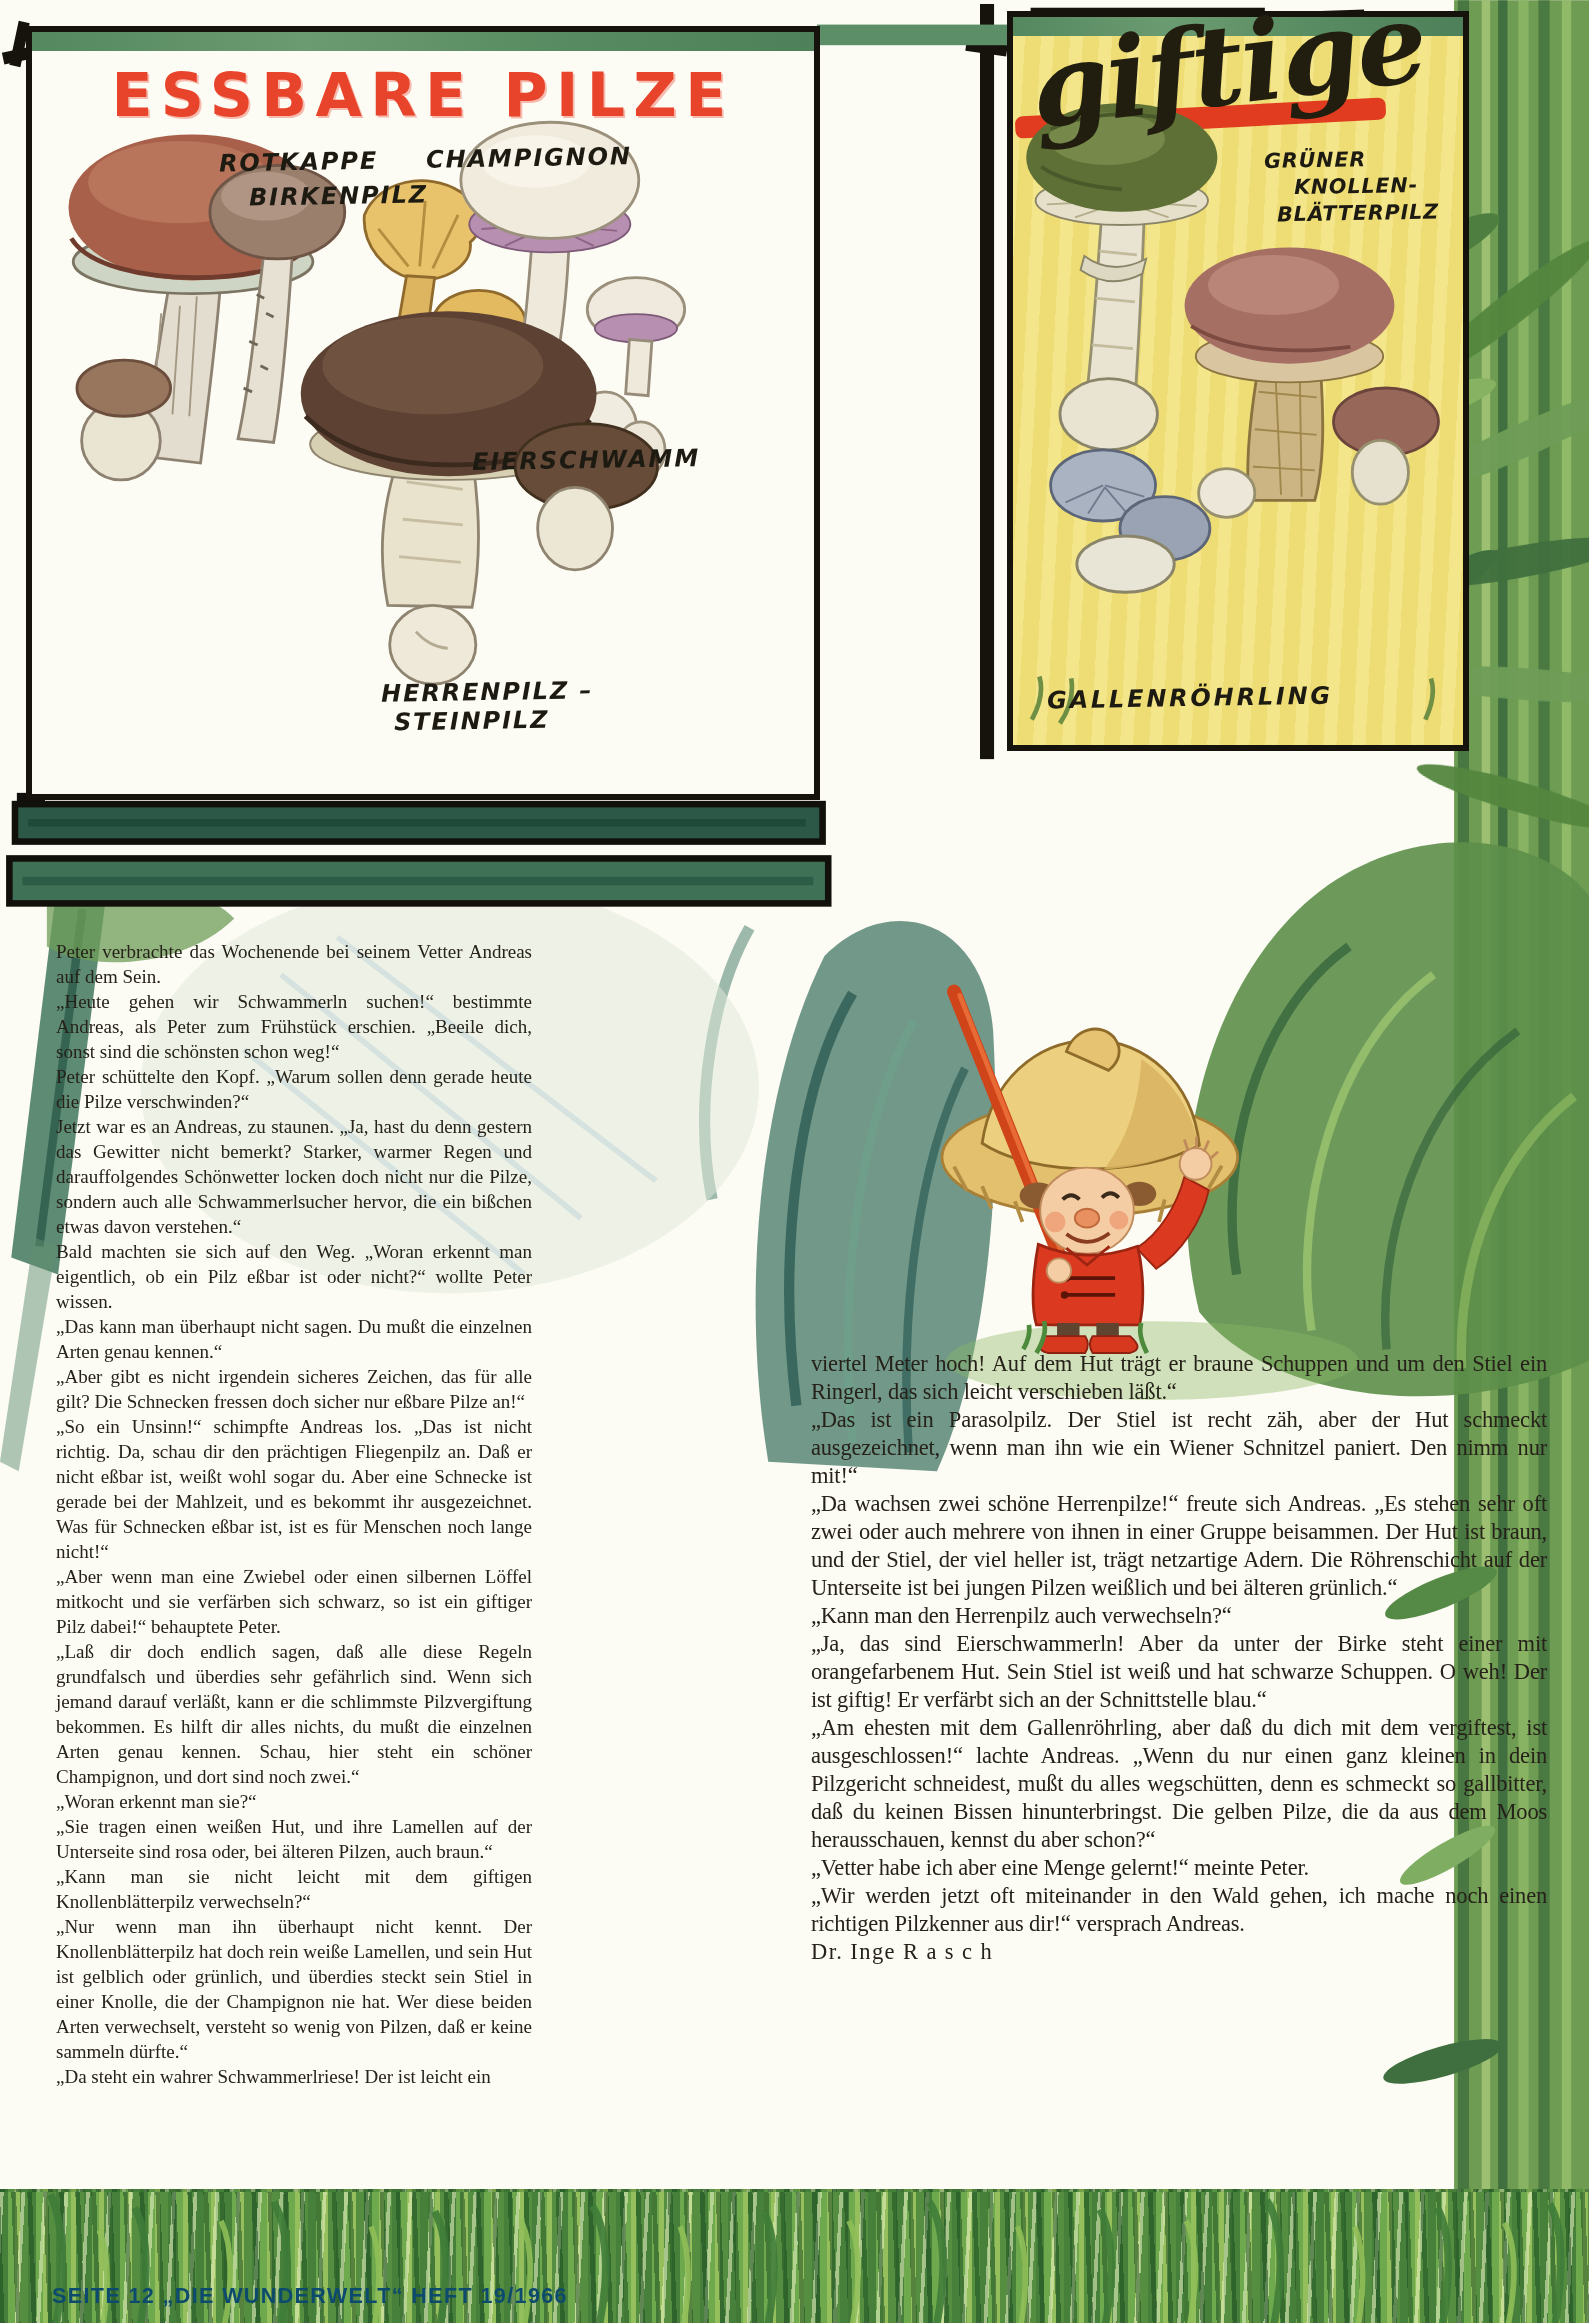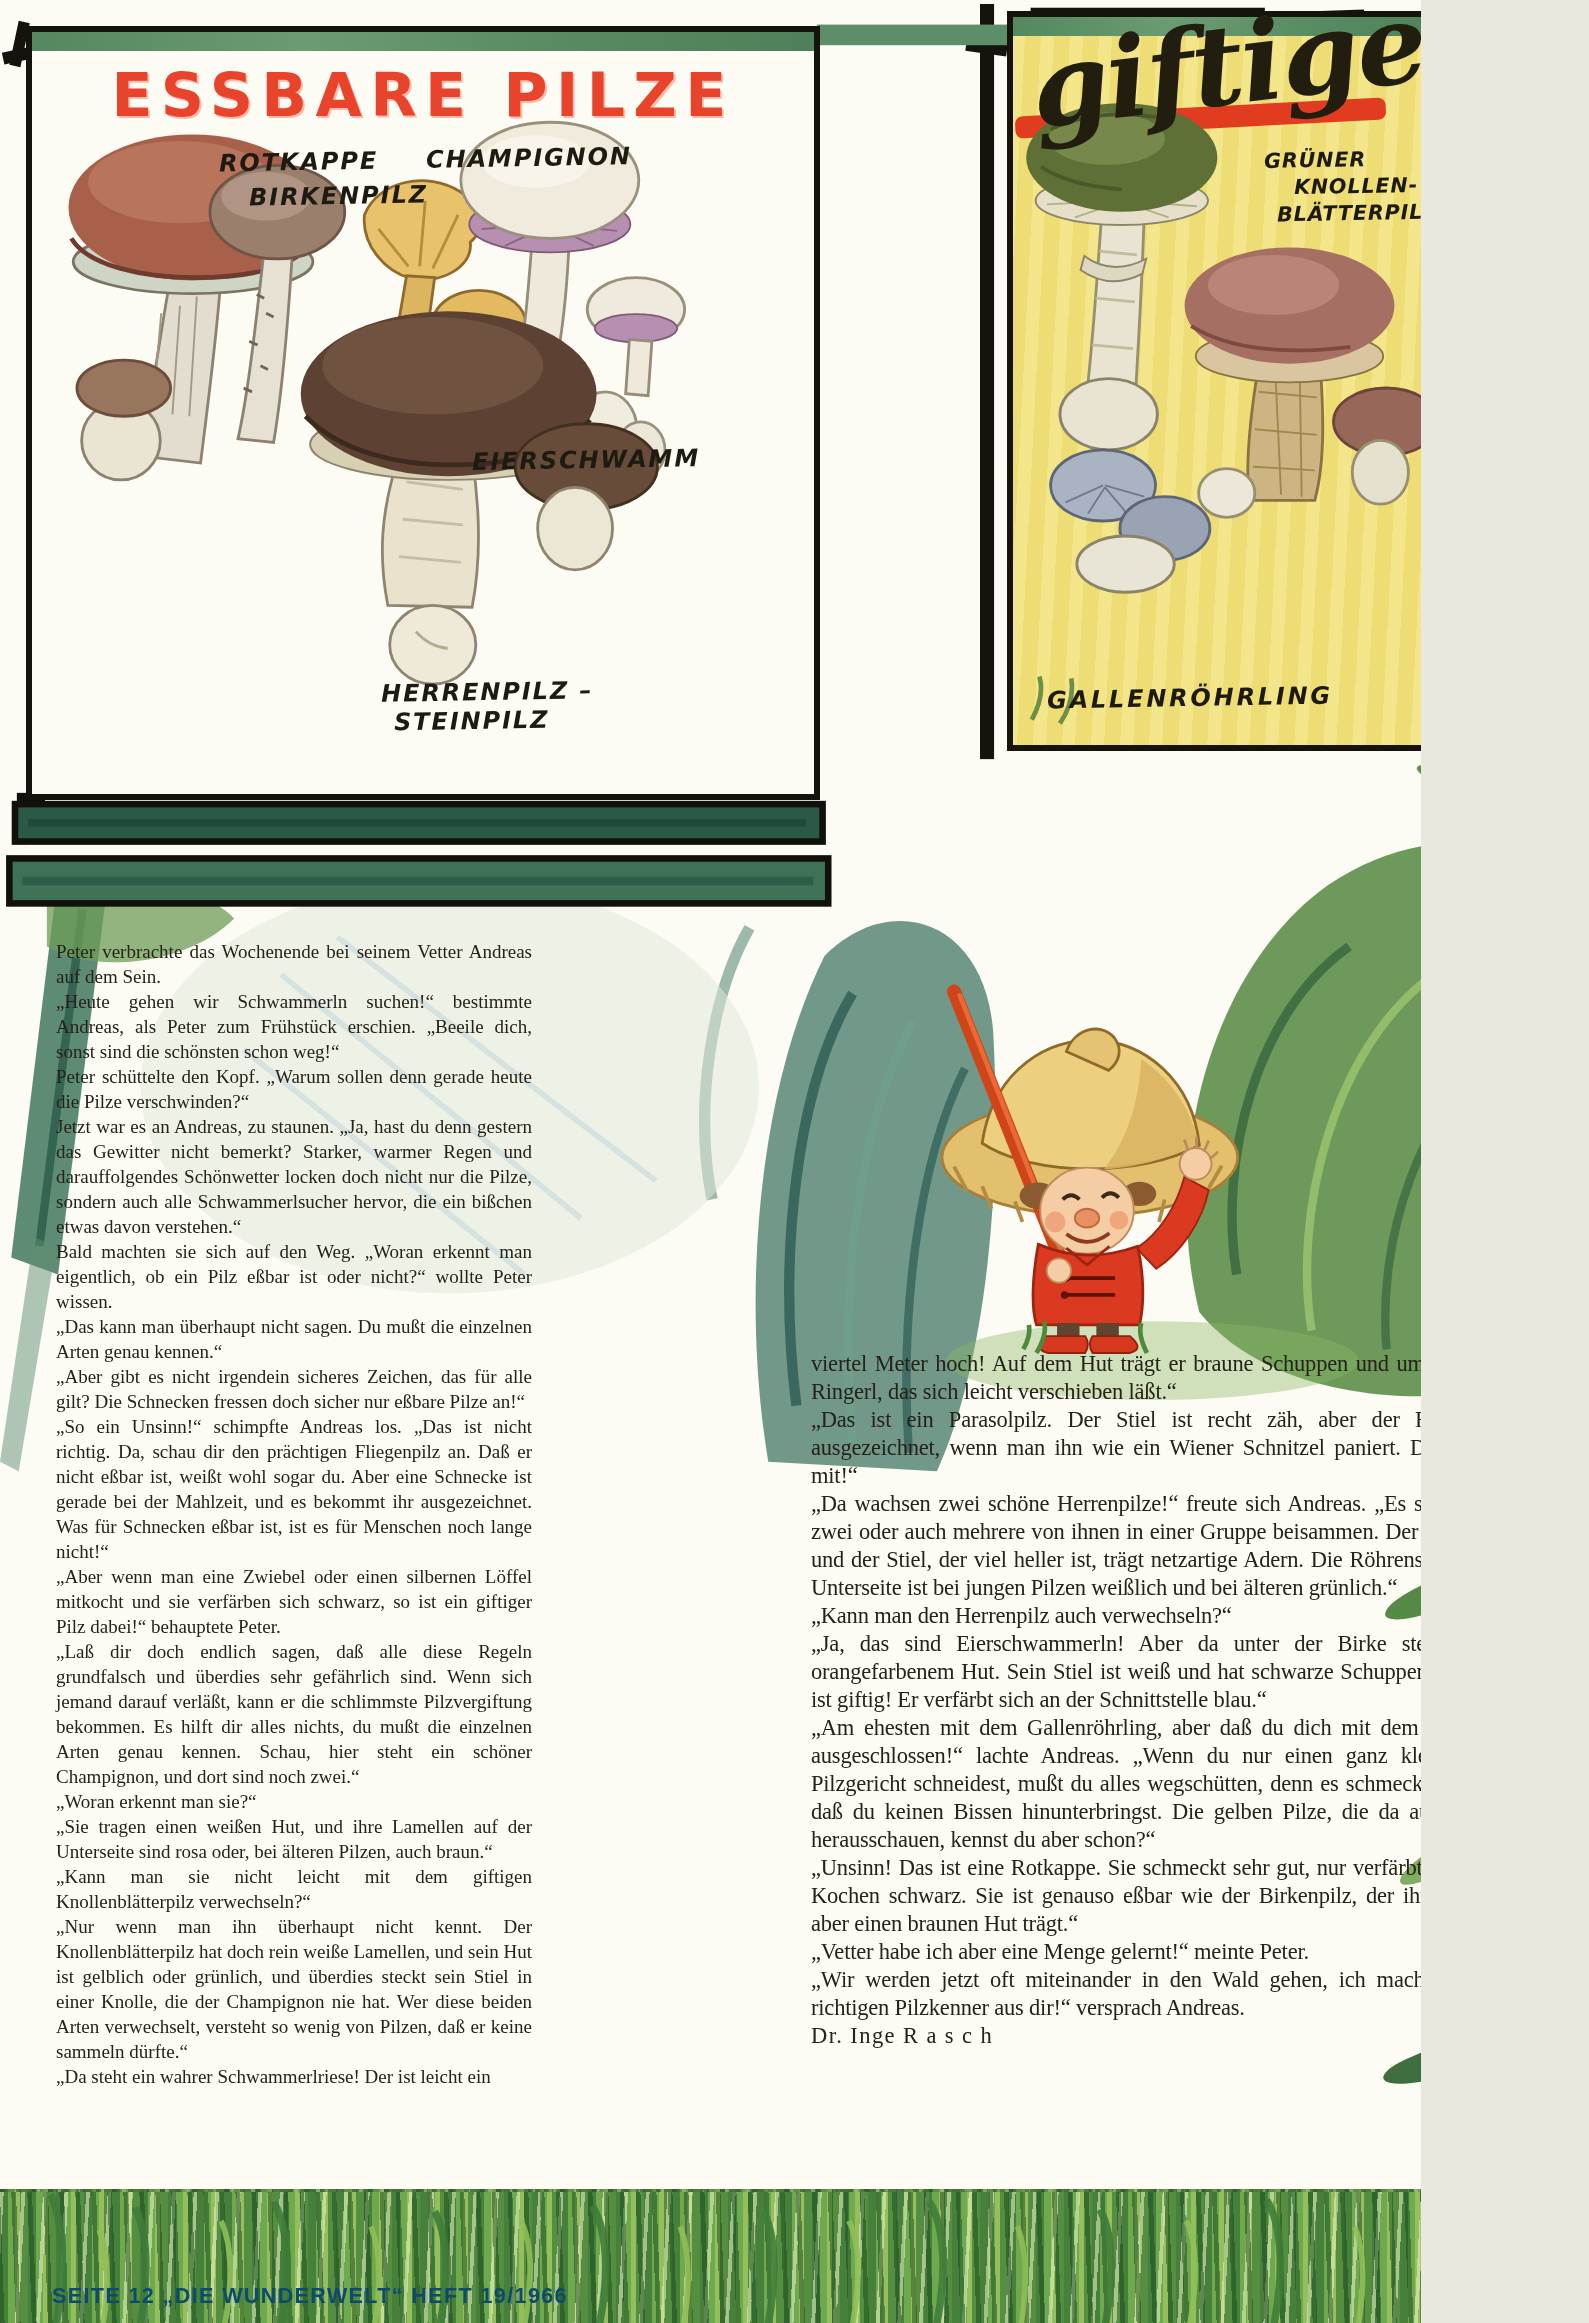--- a/index.html
+++ b/index.html
@@ -1,17 +1,17 @@
 <!DOCTYPE html>
 <html style="font-size:15px"><head>
 <meta charset="utf-8">
 <style>
   html,body{margin:0;padding:0;}
   body{width:1589px;height:2324px;background:#e9e7de;}
-  .page{position:relative;width:1421px;height:2324px;background:#fcfbf4;overflow:hidden;
+  .page{position:relative;width:1589px;height:2324px;background:#fcfbf4;overflow:hidden;
         font-family:"Liberation Serif", serif;color:#262219;}
   .bg{position:absolute;left:0;top:0;z-index:1;}
   
   .poster{position:absolute;box-sizing:border-box;border:6.6px solid #15130c;z-index:2;}
   .poster-left{left:26px;top:26px;width:794px;height:774px;background:#fdfcf4;}
   .poster-right{left:1007px;top:11.2px;width:462px;height:740px;
      background:repeating-linear-gradient(93deg, rgba(252,242,170,.4) 0 13px, rgba(0,0,0,0) 13px 29px),#eedd74;}
   .greenbar{position:absolute;left:0;right:0;top:0;height:19px;
      background:linear-gradient(90deg,#55885f,#6b9b71 35%,#578a60 70%,#4e8159);}
   .poster-art{position:absolute;left:0;top:0;}
@@ -295,21 +295,20 @@
     <p>„Da steht ein wahrer Schwammerlriese! Der ist leicht ein</p>
   </div>
 
   <div class="col col-right">
     <p>viertel Meter hoch! Auf dem Hut trägt er braune Schuppen und um den Stiel ein Ringerl, das sich leicht verschieben läßt.“</p>
     <p>„Das ist ein Parasolpilz. Der Stiel ist recht zäh, aber der Hut schmeckt ausgezeichnet, wenn man ihn wie ein Wiener Schnitzel paniert. Den nimm nur mit!“</p>
     <p>„Da wachsen zwei schöne Herrenpilze!“ freute sich Andreas. „Es stehen sehr oft zwei oder auch mehrere von ihnen in einer Gruppe beisammen. Der Hut ist braun, und der Stiel, der viel heller ist, trägt netzartige Adern. Die Röhrenschicht auf der Unterseite ist bei jungen Pilzen weißlich und bei älteren grünlich.“</p>
     <p>„Kann man den Herrenpilz auch verwechseln?“</p>
     <p>„Ja, das sind Eierschwammerln! Aber da unter der Birke steht einer mit orangefarbenem Hut. Sein Stiel ist weiß und hat schwarze Schuppen. O weh! Der ist giftig! Er verfärbt sich an der Schnittstelle blau.“</p>
     <p>„Am ehesten mit dem Gallenröhrling, aber daß du dich mit dem vergiftest, ist ausgeschlossen!“ lachte Andreas. „Wenn du nur einen ganz kleinen in dein Pilzgericht schneidest, mußt du alles wegschütten, denn es schmeckt so gallbitter, daß du keinen Bissen hinunterbringst. Die gelben Pilze, die da aus dem Moos herausschauen, kennst du aber schon?“</p>
-    <p>„Unsinn! Das ist eine Rotkappe. Sie schmeckt sehr gut, nur verfärbt sie sich beim Kochen schwarz. Sie ist genauso eßbar wie der Birkenpilz, der ihr sehr gleicht, aber einen braunen Hut trägt.“</p>
     <p>„Vetter habe ich aber eine Menge gelernt!“ meinte Peter.</p>
     <p>„Wir werden jetzt oft miteinander in den Wald gehen, ich mache noch einen richtigen Pilzkenner aus dir!“ versprach Andreas.</p>
     <p class="byline">Dr. Inge R a s c h</p>
   </div>
 
   <div class="grass"></div>
   <svg class="blades" width="1589" height="197" viewBox="0 0 1696 210">
     <path d="M60,210 C72,140 66,100 54,72 M150,210 C160,150 156,110 144,86 M300,210 C312,146 306,104 292,80 M470,210 C480,150 476,112 464,90 M640,210 C652,148 646,106 632,84 M820,210 C830,152 826,114 816,92 M1000,210 C1012,146 1006,102 992,80 M1180,210 C1190,150 1186,110 1174,88 M1360,210 C1372,144 1366,100 1352,78 M1540,210 C1550,148 1546,108 1534,86 M1660,210 C1670,144 1666,102 1654,82" stroke="#3f7c39" stroke-width="8" fill="none" opacity=".9"></path>
     <path d="M110,210 C118,160 114,130 106,110 M240,210 C250,156 246,122 236,100 M400,210 C408,158 404,126 396,106 M560,210 C570,154 566,120 556,100 M730,210 C738,158 734,126 726,106 M910,210 C920,154 916,120 906,100 M1090,210 C1098,158 1094,126 1086,106 M1270,210 C1280,154 1276,120 1266,100 M1450,210 C1458,158 1454,126 1446,106 M1610,210 C1620,156 1616,122 1606,102" stroke="#8fbe58" stroke-width="6" fill="none" opacity=".9"></path>
   </svg>

